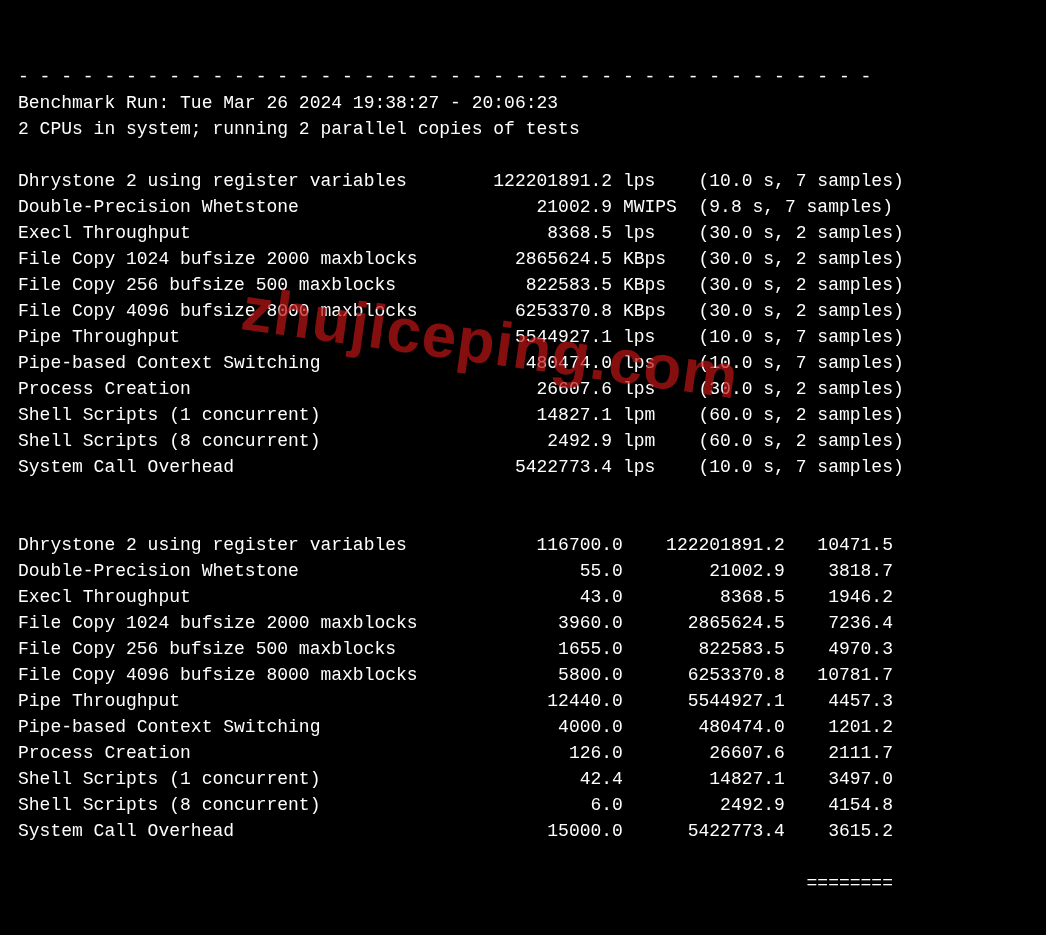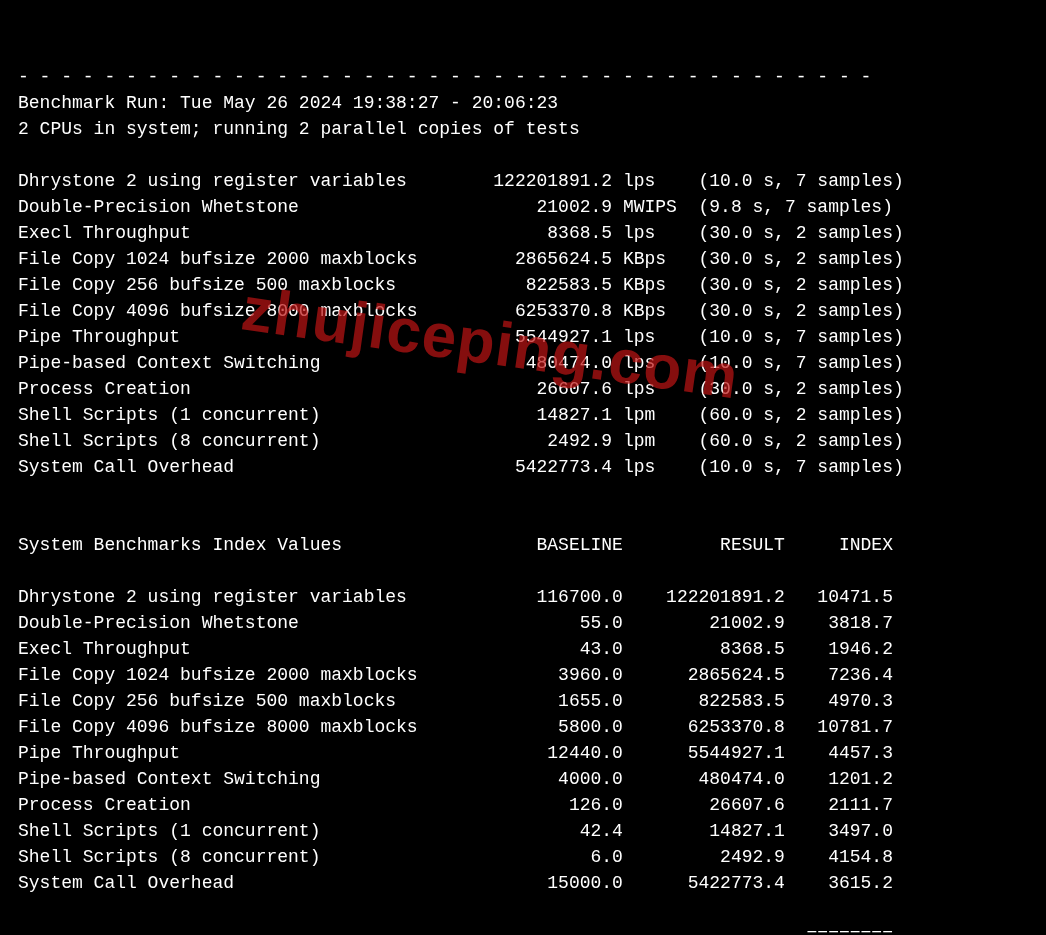--- a/index.html
+++ b/index.html
@@ -30,37 +30,36 @@
     pointer-events: none;
     z-index: 5;
   }
 </style>
 </head>
 <body>
 
 <div class="terminal">
 <div class="watermark">zhujiceping.com</div>
 <span>- - - - - - - - - - - - - - - - - - - - - - - - - - - - - - - - - - - - - - - -</span>
-<span>Benchmark Run: Tue May 26 2024 19:38:27 - 20:06:23</span>
+<span>Benchmark Run: Tue Mar 26 2024 19:38:27 - 20:06:23</span>
 <span>2 CPUs in system; running 2 parallel copies of tests</span>
 <span> </span>
 <div id="results-block">Dhrystone 2 using register variables        122201891.2 lps    (10.0 s, 7 samples)
 Double-Precision Whetstone                      21002.9 MWIPS  (9.8 s, 7 samples)
 Execl Throughput                                 8368.5 lps    (30.0 s, 2 samples)
 File Copy 1024 bufsize 2000 maxblocks         2865624.5 KBps   (30.0 s, 2 samples)
 File Copy 256 bufsize 500 maxblocks            822583.5 KBps   (30.0 s, 2 samples)
 File Copy 4096 bufsize 8000 maxblocks         6253370.8 KBps   (30.0 s, 2 samples)
 Pipe Throughput                               5544927.1 lps    (10.0 s, 7 samples)
 Pipe-based Context Switching                   480474.0 lps    (10.0 s, 7 samples)
 Process Creation                                26607.6 lps    (30.0 s, 2 samples)
 Shell Scripts (1 concurrent)                    14827.1 lpm    (60.0 s, 2 samples)
 Shell Scripts (8 concurrent)                     2492.9 lpm    (60.0 s, 2 samples)
 System Call Overhead                          5422773.4 lps    (10.0 s, 7 samples)</div>
 <span> </span>
-<div id="index-header">System Benchmarks Index Values                  BASELINE         RESULT     INDEX</div>
 <div id="index-block">Dhrystone 2 using register variables            116700.0    122201891.2   10471.5
 Double-Precision Whetstone                          55.0        21002.9    3818.7
 Execl Throughput                                    43.0         8368.5    1946.2
 File Copy 1024 bufsize 2000 maxblocks             3960.0      2865624.5    7236.4
 File Copy 256 bufsize 500 maxblocks               1655.0       822583.5    4970.3
 File Copy 4096 bufsize 8000 maxblocks             5800.0      6253370.8   10781.7
 Pipe Throughput                                  12440.0      5544927.1    4457.3
 Pipe-based Context Switching                      4000.0       480474.0    1201.2
 Process Creation                                   126.0        26607.6    2111.7
 Shell Scripts (1 concurrent)                        42.4        14827.1    3497.0

